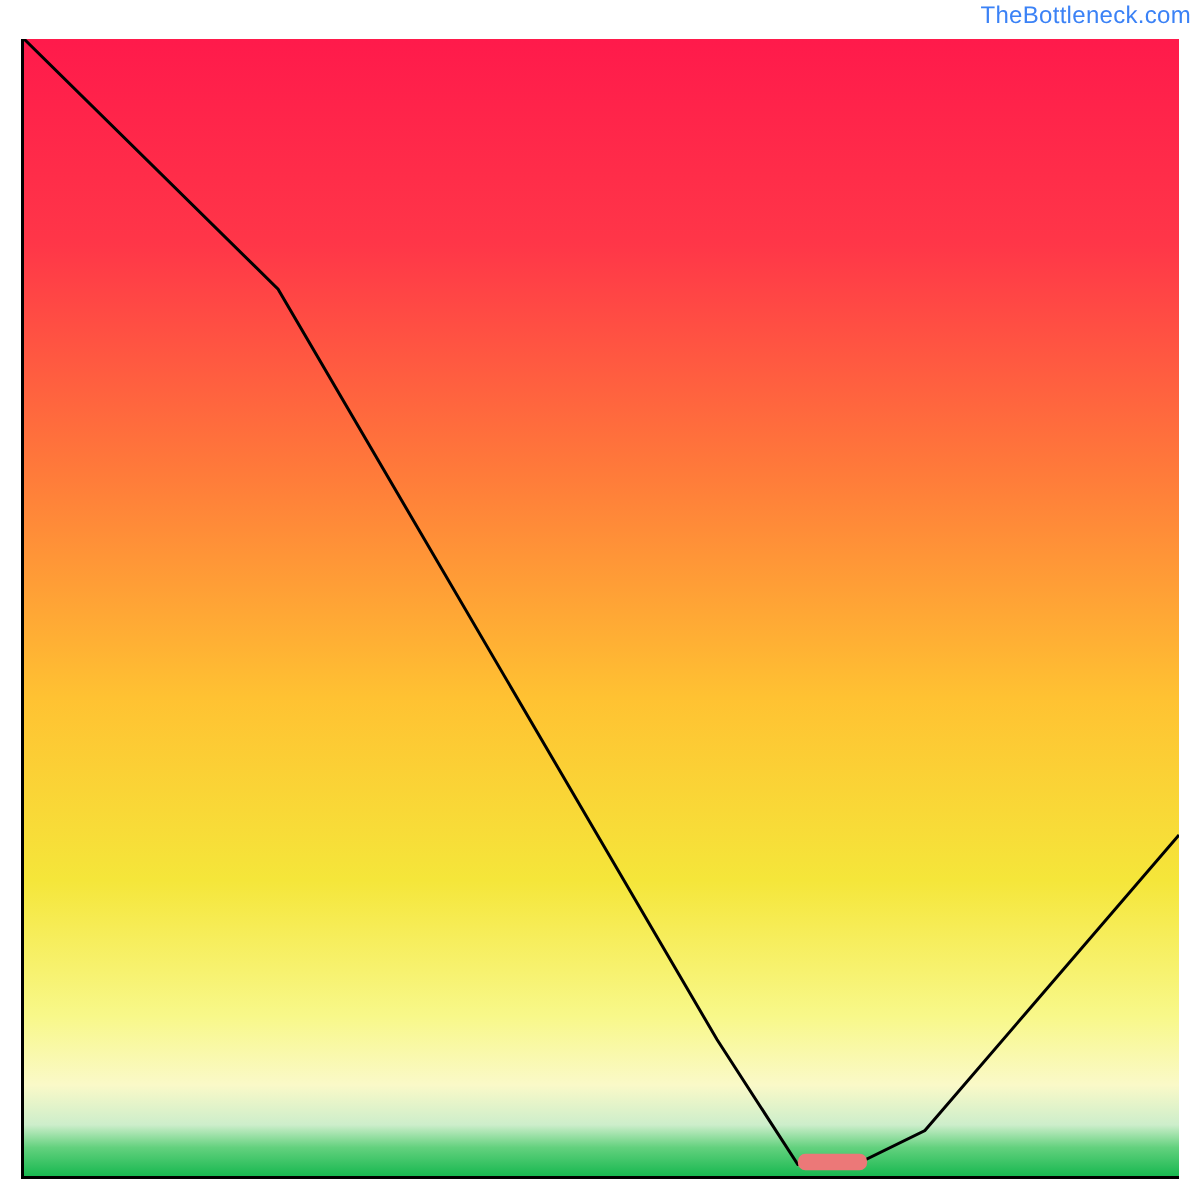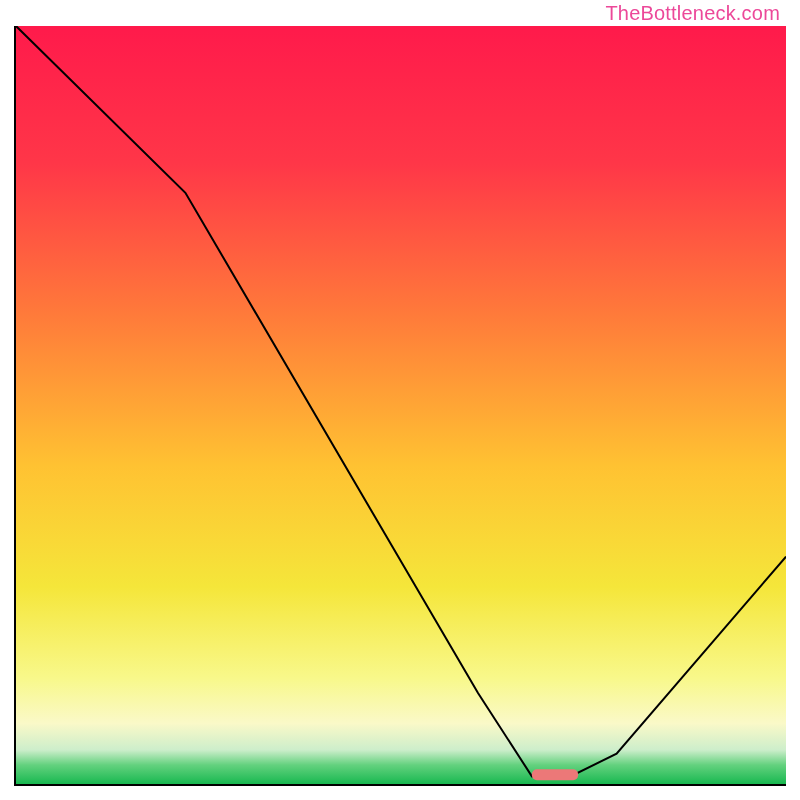--- a/index.html
+++ b/index.html
@@ -11,23 +11,23 @@
     font-family: Arial, Helvetica, sans-serif;
   }
   .wrap {
     position: relative;
     width: 800px;
     height: 800px;
   }
   .watermark {
     position: absolute;
     top: 2px;
-    right: 20px;
-    color: #ec4899;
-    font-size: 20px;
+    right: 6px;
+    color: #3b82f6;
+    font-size: 16px;
     letter-spacing: 0.2px;
     font-weight: 400;
     font-family: Arial, Helvetica, sans-serif;
   }
   .plot {
     position: absolute;
     left: 14px;
     top: 26px;
     width: 772px;
     height: 760px;

